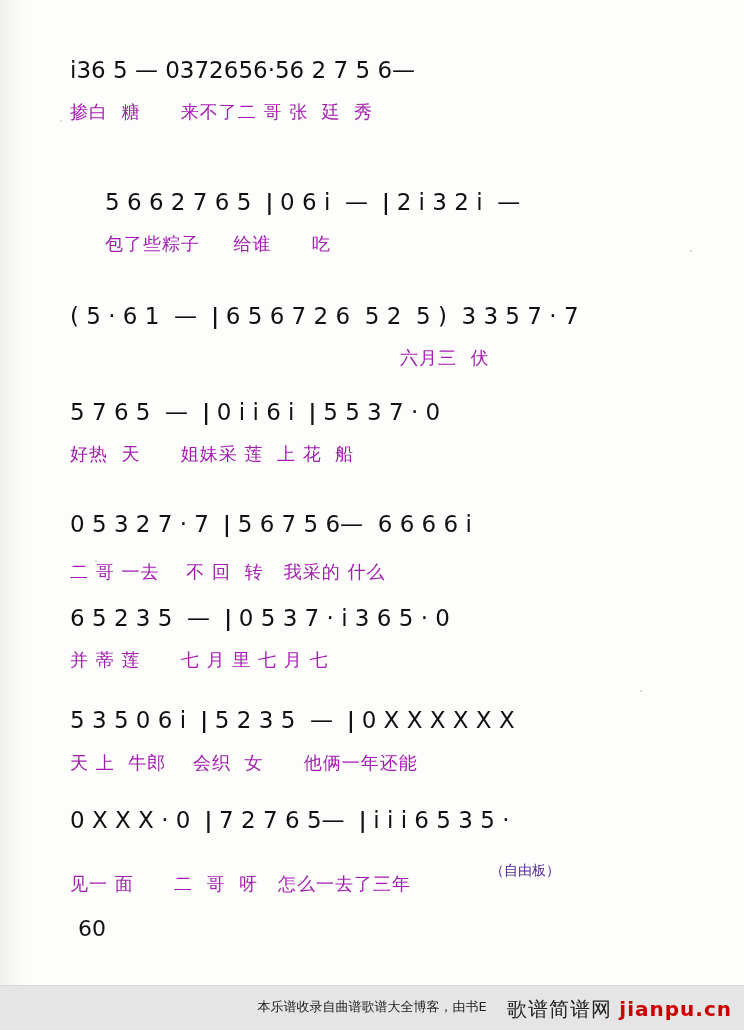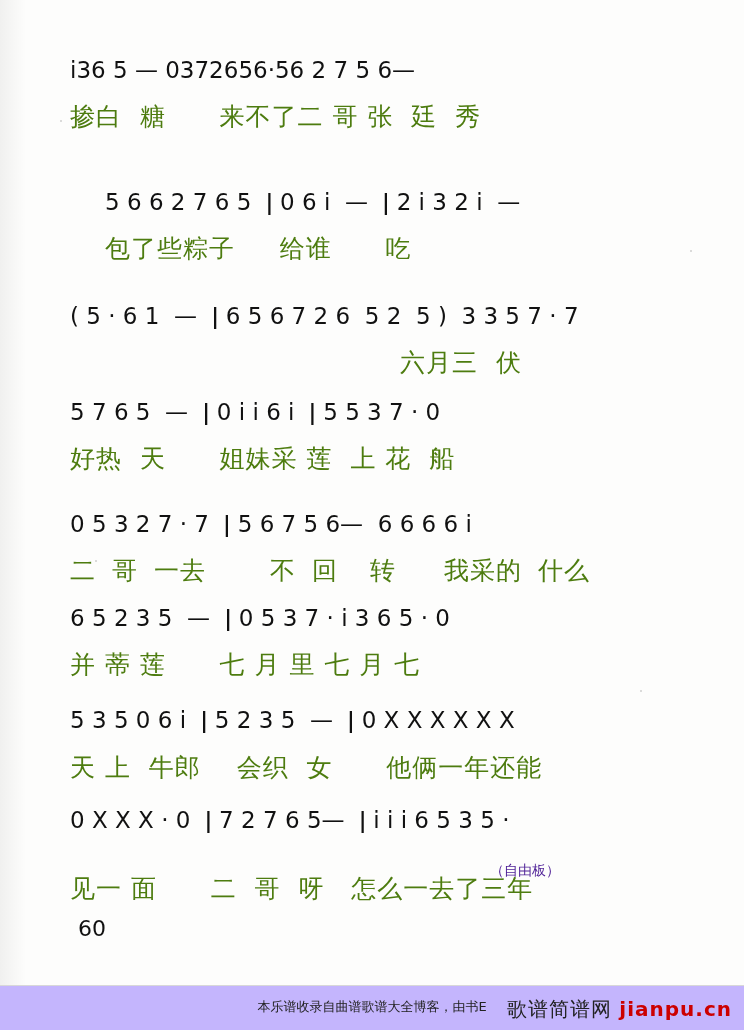--- a/index.html
+++ b/index.html
@@ -42,22 +42,22 @@
   .notes {
     font-family: "DejaVu Sans", sans-serif;
     font-size: 23px;
     color: #111;
     letter-spacing: 0px;
     white-space: pre;
     line-height: 1.05;
   }
   .lyr {
     font-family: "DejaVu Sans", sans-serif;
-    font-size: 25px;
-    color: #4d7c0f;
+    font-size: 18px;
+    color: #a21caf;
     white-space: pre;
     letter-spacing: 1px;
   }
   .pagenum {
     position: absolute;
     left: 78px;
     top: 916px;
     font-family: "DejaVu Sans", sans-serif;
     font-size: 22px;
     color: #111;
@@ -68,21 +68,21 @@
     font-size: 14px;
     color: #4c1d95;
   }
   .footer {
     position: absolute;
     left: 0;
     right: 0;
     bottom: 0;
     height: 44px;
     border-top: 1px solid #d8d8d8;
-    background: #c4b5fd;
+    background: #e5e5e5;
   }
   .footer-text {
     position: absolute;
     left: 50%;
     transform: translateX(-50%);
     top: 12px;
     font-family: "DejaVu Sans", sans-serif;
     font-size: 13px;
     color: #222;
     white-space: nowrap;
@@ -134,21 +134,21 @@
       <div class="lyr" style="margin-top:18px;margin-left:330px;">六月三  伏</div>
     </div>
 
     <div class="sys" style="top:400px;">
       <div class="notes">5 7 6 5  —  ǀ 0 i i 6 i  ǀ 5 5 3 7 · 0</div>
       <div class="lyr" style="margin-top:18px;">好热  天      姐妹采 莲  上 花  船</div>
     </div>
 
     <div class="sys" style="top:512px;">
       <div class="notes">0 5 3 2 7 · 7  ǀ 5 6 7 5 6—  6 6 6 6 i</div>
-      <div class="lyr" style="margin-top:18px;font-family:Liberation Mono, monospace;">二 哥 一去    不 回  转   我采的 什么</div>
+      <div class="lyr" style="margin-top:24px;">二 哥 一去    不 回  转   我采的 什么</div>
     </div>
 
     <div class="sys" style="top:606px;">
       <div class="notes">6 5 2 3 5  —  ǀ 0 5 3 7 · i 3 6 5 · 0</div>
       <div class="lyr" style="margin-top:18px;">并 蒂 莲      七 月 里 七 月 七</div>
     </div>
 
     <div class="sys" style="top:708px;">
       <div class="notes">5 3 5 0 6 i  ǀ 5 2 3 5  —  ǀ 0 X X X X X X</div>
       <div class="lyr" style="margin-top:19px;">天 上  牛郎    会织  女      他俩一年还能</div>

